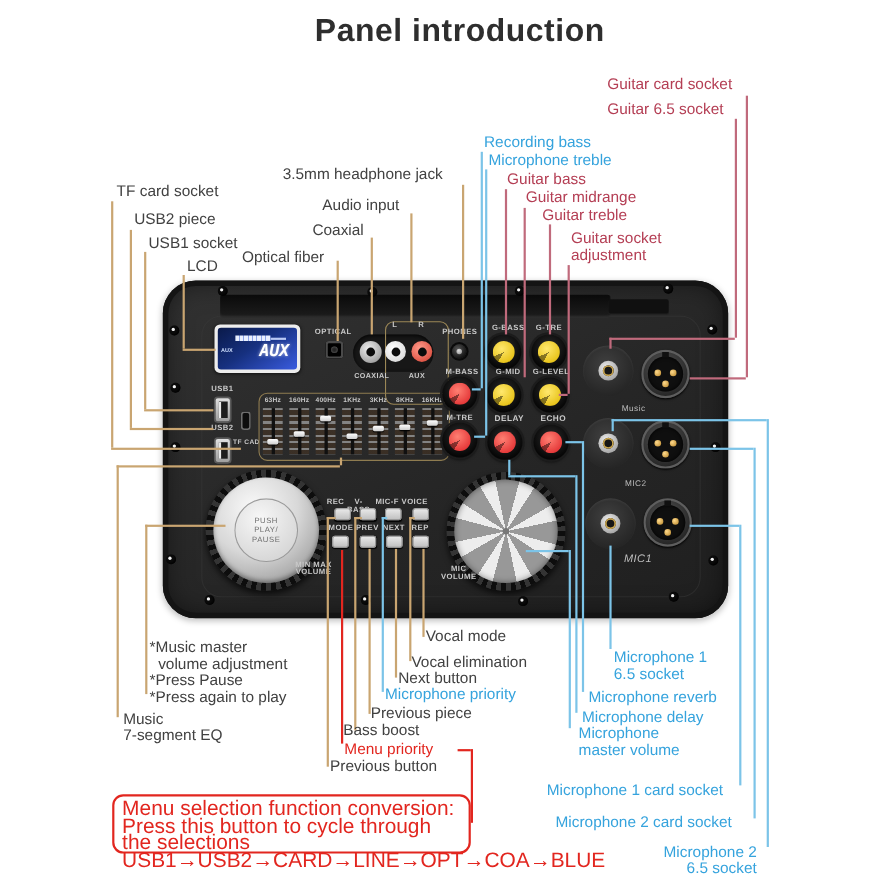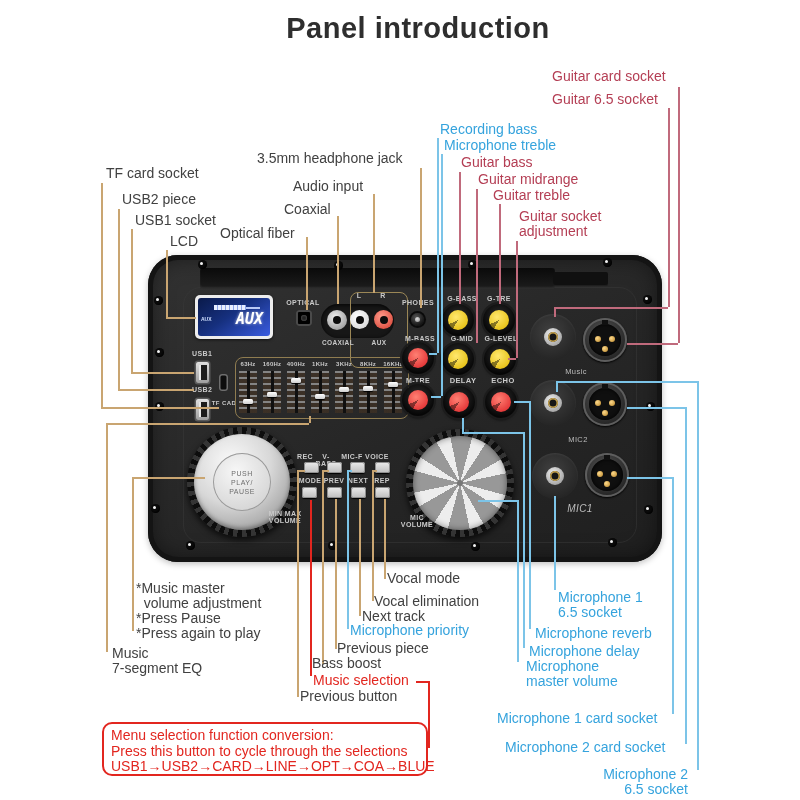--- a/index.html
+++ b/index.html
@@ -74,21 +74,21 @@
   
   .eqbox{position:absolute;left:87px;top:102px;width:172px;height:60px;border:1px solid #8f7c50;border-radius:8px;}
   .eq-band{position:absolute;top:3px;width:22px;height:54px;}
   .eq-label{font-size:6px;font-weight:bold;color:#c9c9c9;text-align:center;letter-spacing:.2px;}
   .eq-track{position:absolute;left:2px;top:10px;width:18px;height:42px;
             background:repeating-linear-gradient(to bottom,rgba(205,205,205,.55) 0 2px,rgba(120,70,25,.22) 2px 6px);}
   .eq-slot{position:absolute;left:7.5px;top:0;width:3px;height:100%;background:#101010;}
   .eq-knob{position:absolute;left:4px;width:10px;height:5px;border-radius:1.5px;background:linear-gradient(#fff,#cfcfcf);box-shadow:0 1px 1px #000;}
   
   .title{position:absolute;left:0;right:0;top:12px;text-align:center;font-size:29px;font-weight:bold;color:#2e2e2e;letter-spacing:.5px;margin-left:36px;}
-  .infobox{position:absolute;left:102px;top:722px;width:326px;height:54px;border:2px solid #e2261f;border-radius:10px;box-sizing:border-box;padding:4px 7px;color:#e2261f;font-size:14px;line-height:15.5px;white-space:pre-line;}
+  .infobox{position:absolute;left:102px;top:722px;width:326px;height:54px;border:2px solid #e2261f;border-radius:10px;box-sizing:border-box;padding:4px 7px;color:#e2261f;font-size:19px;line-height:15.5px;white-space:pre-line;}
 </style>
 </head>
 <body>
 
 <div class="title">Panel introduction</div>
 
 <div class="panel">
   <div class="bevel"></div>
   <div class="vent"></div>
   <div class="vent2"></div>
@@ -385,25 +385,25 @@
 <div class="lbl red" style="left:519px;top:209px;">Guitar socket
 adjustment</div>
 <div class="lbl" style="left:136px;top:581px;">*Music master
 &nbsp;&nbsp;volume adjustment
 *Press Pause
 *Press again to play</div>
 <div class="lbl" style="left:112px;top:646px;">Music
 7-segment EQ</div>
 <div class="lbl" style="left:387px;top:571px;">Vocal mode</div>
 <div class="lbl" style="left:374px;top:594px;">Vocal elimination</div>
-<div class="lbl" style="left:362px;top:609px;">Next track</div>
+<div class="lbl" style="left:362px;top:609px;">Next button</div>
 <div class="lbl blue" style="left:350px;top:623px;">Microphone priority</div>
 <div class="lbl" style="left:337px;top:641px;">Previous piece</div>
 <div class="lbl" style="left:312px;top:656px;">Bass boost</div>
-<div class="lbl bred" style="left:313px;top:673px;">Music selection</div>
+<div class="lbl bred" style="left:313px;top:673px;">Menu priority</div>
 <div class="lbl" style="left:300px;top:689px;">Previous button</div>
 <div class="lbl blue" style="left:558px;top:590px;">Microphone 1
 6.5 socket</div>
 <div class="lbl blue" style="left:535px;top:626px;">Microphone reverb</div>
 <div class="lbl blue" style="left:529px;top:644px;">Microphone delay</div>
 <div class="lbl blue" style="left:526px;top:659px;">Microphone
 master volume</div>
 <div class="lbl blue" style="left:497px;top:711px;">Microphone 1 card socket</div>
 <div class="lbl blue" style="left:505px;top:740px;">Microphone 2 card socket</div>
 <div class="lbl blue right" style="left:598px;top:767px;width:90px;">Microphone 2

